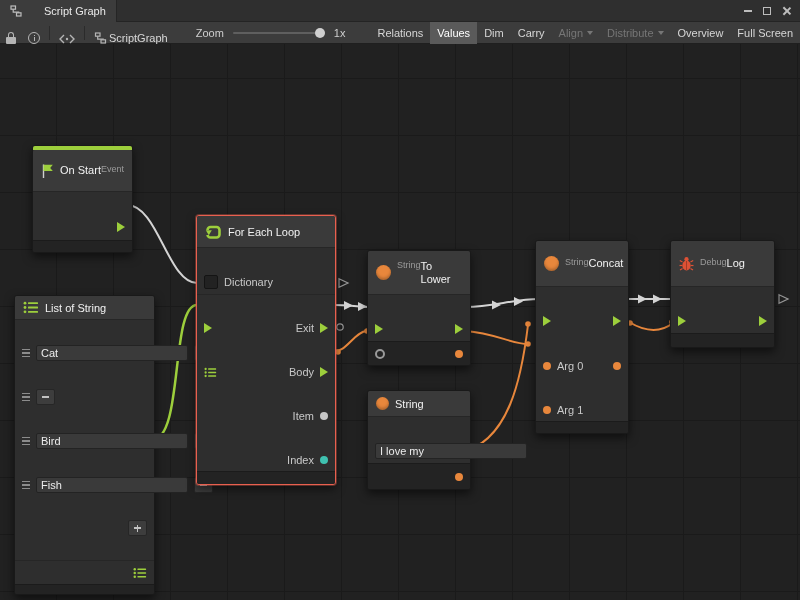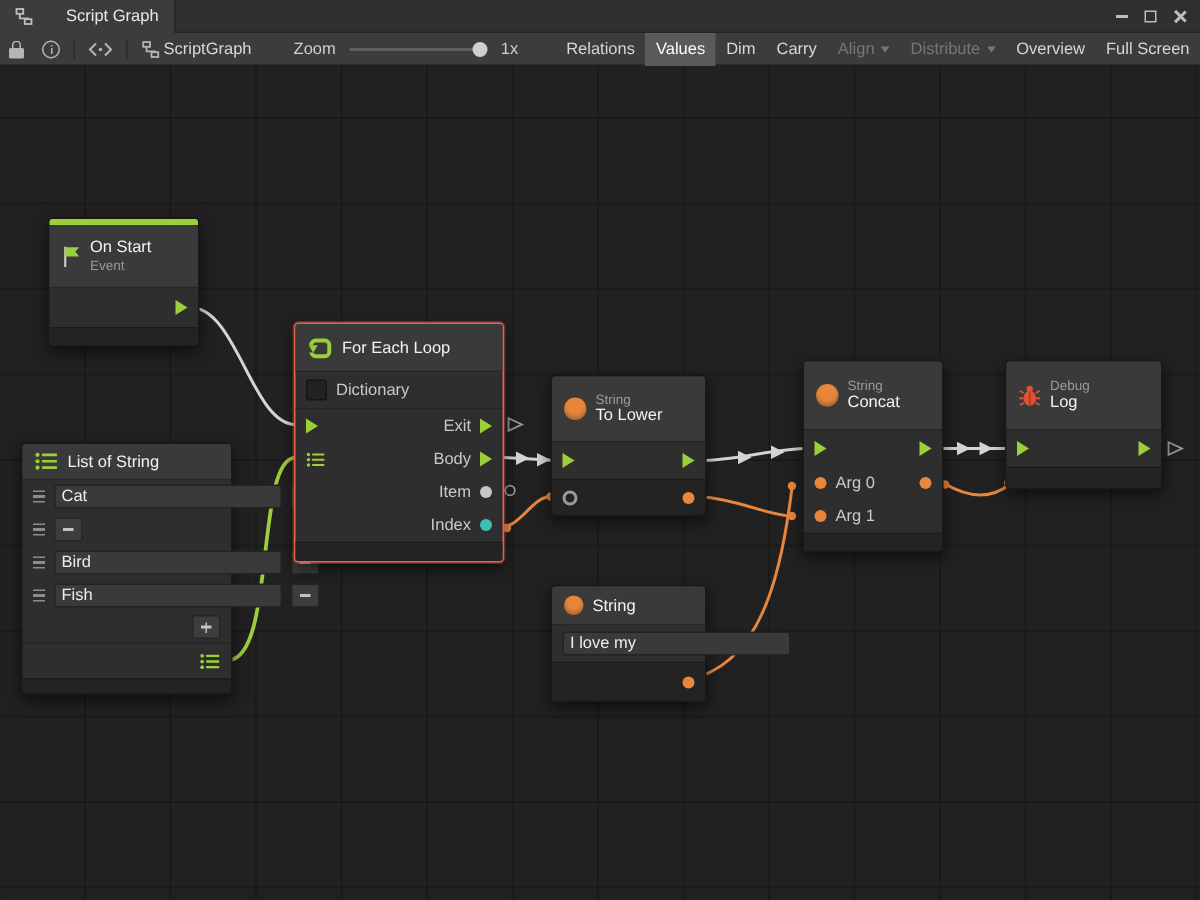--- a/index.html
+++ b/index.html
@@ -15,21 +15,21 @@
   .wctl{margin-left:auto;display:flex;align-items:center;gap:11px;padding-right:9px;}
   .min{width:8px;height:2px;background:#bdbdbd;}
   .max{width:8px;height:8px;border:1px solid #bdbdbd;box-sizing:border-box;}
   .cls{width:9px;height:9px;position:relative;}
   .cls::before,.cls::after{content:"";position:absolute;left:4px;top:0;width:1.5px;height:10px;background:#bdbdbd;}
   .cls::before{transform:rotate(45deg);}  .cls::after{transform:rotate(-45deg);}
 
   
   .toolbar{position:absolute;top:22px;left:0;width:800px;height:22px;background:#3c3c3c;
            border-bottom:1px solid #1f1f1f;display:flex;align-items:center;box-sizing:border-box;}
-  .ticon{padding:0 6px;height:22px;display:flex;align-items:center;}
+  .ticon{padding:0 6px;height:22px;display:flex;align-items:flex-end;}
   .tsep{width:1px;height:14px;background:#2b2b2b;margin:0 3px;}
   .lock{width:10px;height:12px;position:relative;}
   .lock::before{content:"";position:absolute;top:0;left:2px;width:6px;height:6px;border:1.5px solid #b5b5b5;
                 border-bottom:none;border-radius:3px 3px 0 0;box-sizing:border-box;}
   .lock::after{content:"";position:absolute;bottom:0;left:0;width:10px;height:7px;background:#b5b5b5;border-radius:1px;}
   .info{width:12px;height:12px;border:1px solid #b5b5b5;border-radius:50%;position:relative;box-sizing:border-box;}
   .info::before{content:"";position:absolute;left:4.5px;top:2px;width:1.6px;height:1.6px;background:#b5b5b5;}
   .info::after{content:"";position:absolute;left:4.5px;top:4.6px;width:1.6px;height:4px;background:#b5b5b5;}
   .glabel{margin-left:2px;color:#d9d9d9;}
   .zoomlbl{margin-left:22px;color:#cfcfcf;}
@@ -49,26 +49,26 @@
                      linear-gradient(to bottom,#1a1a1a 1px,transparent 1px);
     background-size:57px 57px;background-position:-1px -23px;}
   #wires{position:absolute;top:0;left:0;z-index:1;}
 
   
   .node{position:absolute;z-index:2;background:#2e2e2e;border:1px solid #191919;border-radius:3px;
         box-shadow:0 4px 10px rgba(0,0,0,.55);box-sizing:border-box;}
   .node.selected{border:1px solid var(--c-selection,#e8604f);box-shadow:0 0 0 1px rgba(232,96,79,.35),0 4px 10px rgba(0,0,0,.55);}
   .hdr{display:flex;align-items:center;gap:6px;padding:0 8px;background:#3a3a3a;
        border-bottom:1px solid #262626;border-radius:2px 2px 0 0;box-sizing:border-box;}
-  .tcol{display:flex;flex-direction:column;line-height:1.15;}
+  .tcol{display:flex;flex-direction:row;line-height:1.15;}
   .cat{font-size:9px;color:#9a9a9a;}
   .ttl{font-size:11px;color:#f2f2f2;}
   .sub{font-size:9px;color:#9a9a9a;}
   .accent{height:4px;background:var(--c-green,#9dcf3c);border-radius:2px 2px 0 0;}
-  .prow{display:flex;align-items:center;padding:0 7px;gap:6px;box-sizing:border-box;}
+  .prow{display:flex;align-items:center;padding:0 7px;gap:6px;box-sizing:border-box;margin-top:22px;}
   .spacer{flex:1;}
   .plabel{color:#c9c9c9;}
   .ftr{background:#232323;border-top:1px solid #1b1b1b;border-radius:0 0 2px 2px;box-sizing:border-box;
        display:flex;align-items:center;padding:0 7px;}
   .arr{width:0;height:0;border-top:5px solid transparent;border-bottom:5px solid transparent;
        border-left:8px solid var(--c-green,#9dcf3c);flex:none;}
   .dot{width:8px;height:8px;border-radius:50%;flex:none;}
   .dot.orange{background:var(--c-orange,#e8873c);}
   .dot.teal{background:var(--c-teal,#3fc1b0);}
   .dot.gray{background:#c6c6c6;}

